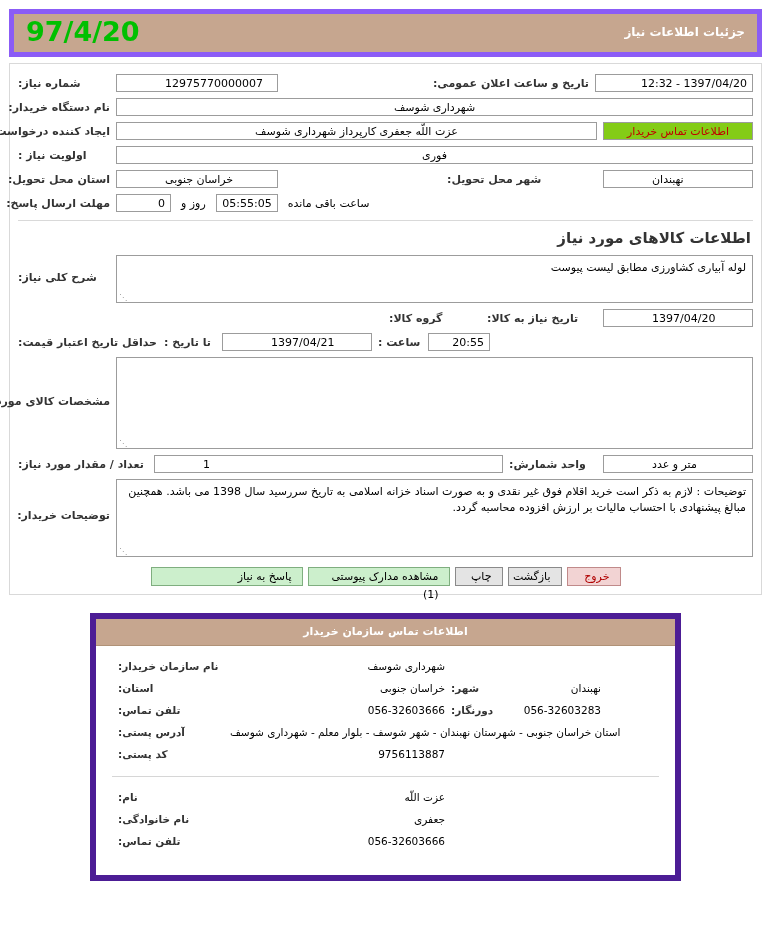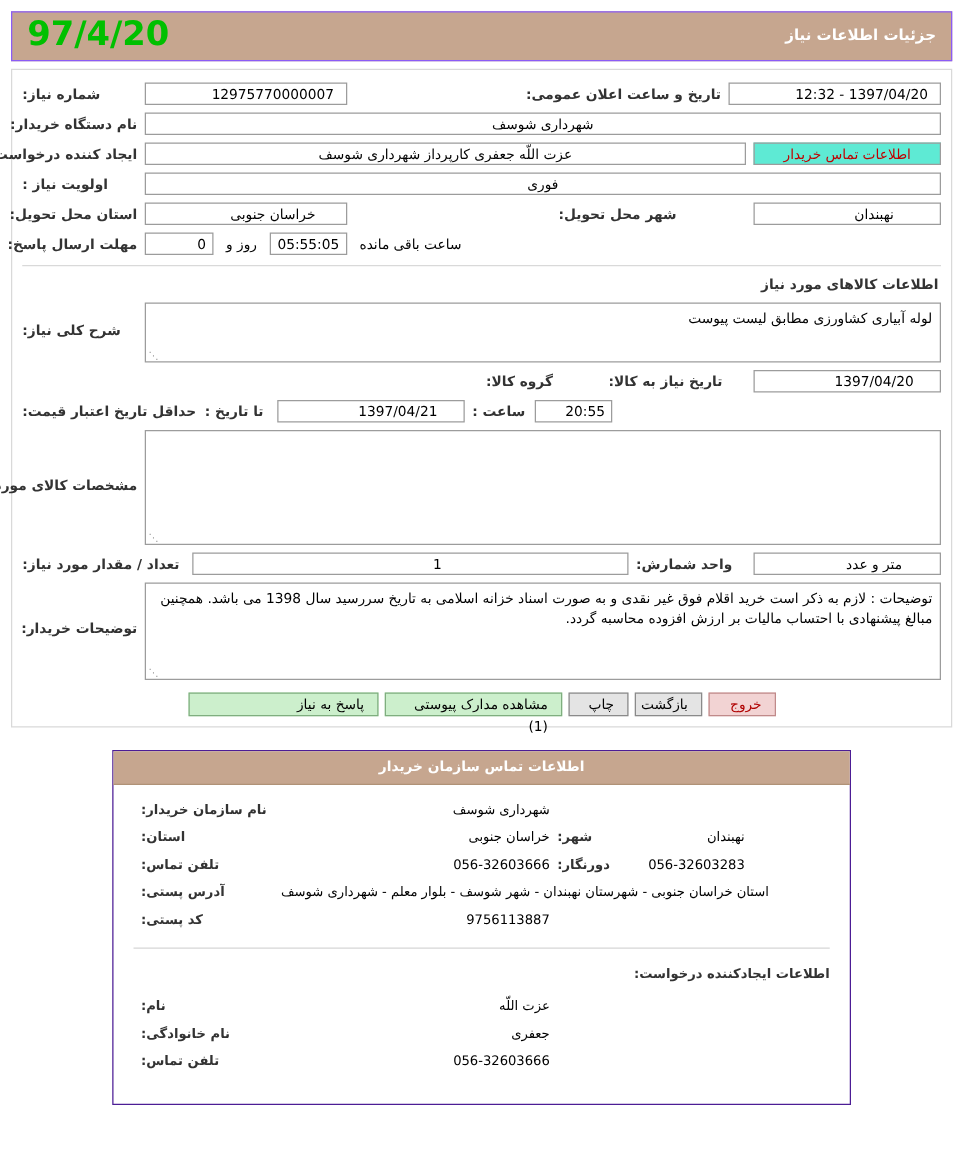--- a/index.html
+++ b/index.html
@@ -62,21 +62,21 @@
   }
   .wm-heart:before { top: -30px; left: 0; }
   .wm-heart:after  { top: 0; left: -30px; }
 
   
   .title-band {
     position: relative;
     margin: 9px 9px 0 9px;
     height: 38px;
     background: #c6a68f;
-    border: 1px solid #8b5cf6;
+    border: 5px solid #8b5cf6;
     z-index: 2;
   }
   .title-band .title-text {
     position: absolute;
     right: 12px;
     top: 11px;
     color: #ffffff;
     font-size: 12px;
     font-weight: bold;
   }
@@ -120,45 +120,45 @@
     background: #ffffff;
     height: 18px;
     line-height: 18px;
     padding: 0 5px;
     font-size: 11px;
     color: #000;
     overflow: hidden;
     white-space: nowrap;
     box-sizing: border-box;
   }
-  .fld.center { text-align: center; padding-left: 48px; }
+  .fld.center { text-align: left; padding-left: 48px; }
   .plain {
     font-size: 11px;
     color: #000;
     padding: 0 4px;
     white-space: nowrap;
   }
   .fld-link {
     border: 1px solid #9c9c9c;
-    background: #5eead4;
+    background: #84cc16;
     height: 18px;
     line-height: 18px;
     padding: 0 22px;
     font-size: 11px;
     color: #c00000;
     text-align: center;
     box-sizing: border-box;
   }
   .hr {
     border: 0;
     border-top: 1px solid #d9d9d9;
     margin: 8px 0 8px 0;
   }
   .section-title {
-    font-size: 11px;
+    font-size: 15px;
     font-weight: bold;
     color: #333;
     text-align: right;
     margin: 2px 2px 8px 2px;
   }
   .area {
     border: 1px solid #9c9c9c;
     background: #ffffff;
     font-size: 11px;
     padding: 4px 6px;
@@ -205,21 +205,21 @@
   .btn.pink {
     background: #f2d3d3;
     border-color: #c08a8a;
   }
   .btn.red-text { color: #b00000; }
 
   
   .card {
     position: relative;
     margin: 18px 90px 18px 90px;
-    border: 1px solid #4c1d95;
+    border: 6px solid #4c1d95;
     background: #ffffff;
     z-index: 1;
   }
   .card-head {
     background: #c6a68f;
     border-bottom: 1px solid #b09277;
     height: 26px;
     line-height: 26px;
     color: #ffffff;
     font-size: 11px;
@@ -281,21 +281,21 @@
   </div>
 
   <div class="title-band">
     <div class="date-stamp">97/4/20</div>
     <div class="title-text">جزئیات اطلاعات نیاز</div>
   </div>
 
   <div class="panel">
 
     <div class="row">
-      <div class="fld center" style="width:170px;">1397/04/20 - 12:32</div>
+      <div class="fld center" style="width:158px;">1397/04/20 - 12:32</div>
       <div class="lbl lbl-w2">تاریخ و ساعت اعلان عمومی:</div>
       <div style="flex:1"></div>
       <div class="fld center" style="width:162px;">12975770000007</div>
       <div class="lbl lbl-w1">شماره نیاز:</div>
     </div>
 
     <div class="row">
       <div class="fld" style="flex:1; text-align:center;">شهرداری شوسف</div>
       <div class="lbl lbl-w1">نام دستگاه خریدار:</div>
     </div>
@@ -421,21 +421,20 @@
       </div>
 
       <div class="crow">
         <div style="flex:1"></div>
         <div class="cval wide">9756113887</div>
         <div class="ckey">کد پستی:</div>
       </div>
 
       <hr class="card-sep">
 
-      <div class="card-sub">اطلاعات ایجادکننده درخواست:</div>
 
       <div class="crow">
         <div style="flex:1"></div>
         <div class="cval wide">عزت اللّه</div>
         <div class="ckey">نام:</div>
       </div>
 
       <div class="crow">
         <div style="flex:1"></div>
         <div class="cval wide">جعفری</div>

